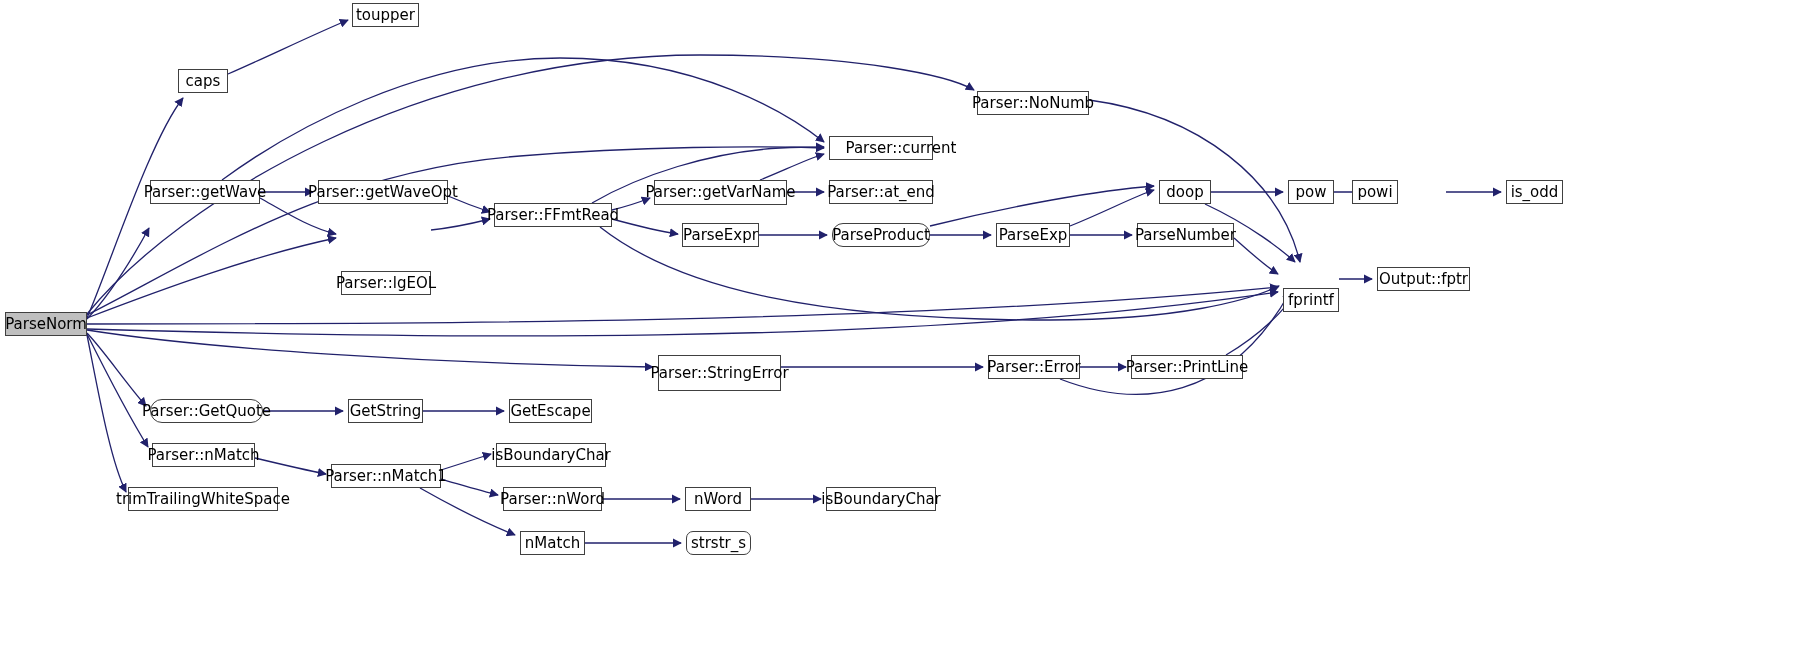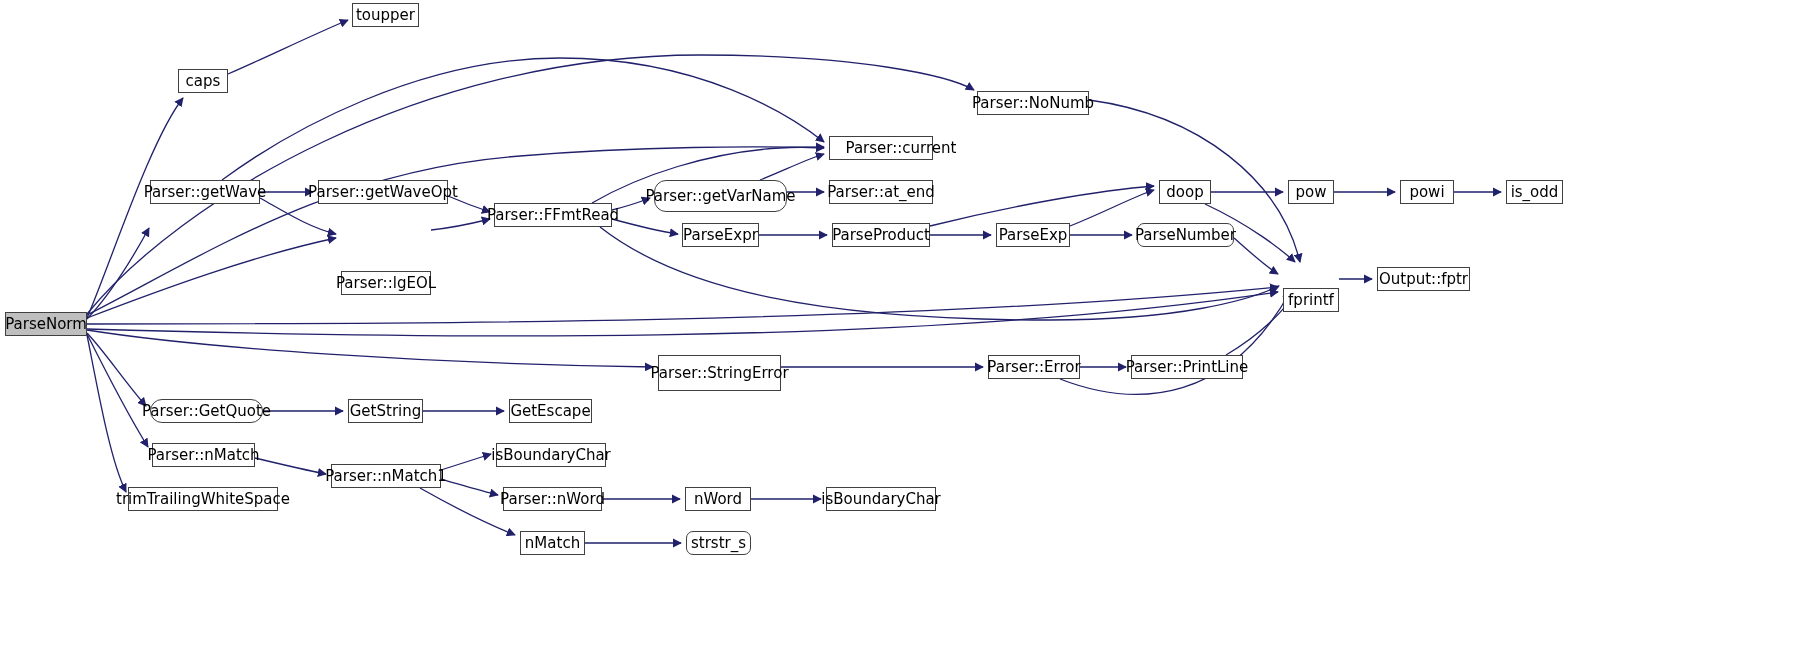--- a/index.html
+++ b/index.html
@@ -93,31 +93,31 @@
       </g>
   </svg>
   <div id="node-layer">
       <div class="node root" style="left: 5px; top: 312px; width: 82px; height: 24px;">ParseNorm</div>
       <div class="node" style="left: 178px; top: 69px; width: 50px; height: 24px;">caps</div>
       <div class="node" style="left: 352px; top: 3px; width: 67px; height: 24px;">toupper</div>
       <div class="node" style="left: 150px; top: 180px; width: 110px; height: 24px;">Parser::getWave</div>
       <div class="node" style="left: 318px; top: 180px; width: 130px; height: 24px;">Parser::getWaveOpt</div>
       <div class="node" style="left: 341px; top: 223px; width: 90px; height: 24px; margin-top: 48px;">Parser::lgEOL</div>
       <div class="node" style="left: 494px; top: 203px; width: 118px; height: 24px;">Parser::FFmtRead</div>
-      <div class="node" style="left: 654px; top: 180px; width: 133px; height: 32px; border-radius: 12px;">Parser::getVarName</div>
+      <div class="node" style="left: 654px; top: 180px; width: 133px; height: 25px;">Parser::getVarName</div>
       <div class="node" style="left: 682px; top: 223px; width: 77px; height: 24px;">ParseExpr</div>
       <div class="node" style="left: 829px; top: 136px; width: 104px; height: 24px; padding-left: 40px;">Parser::current</div>
       <div class="node" style="left: 829px; top: 180px; width: 104px; height: 24px;">Parser::at_end</div>
-      <div class="node" style="left: 832px; top: 223px; width: 98px; height: 24px;">ParseProduct</div>
+      <div class="node" style="left: 832px; top: 223px; width: 98px; height: 24px; border-radius: 11px;">ParseProduct</div>
       <div class="node" style="left: 977px; top: 91px; width: 112px; height: 24px;">Parser::NoNumb</div>
       <div class="node" style="left: 996px; top: 223px; width: 74px; height: 24px;">ParseExp</div>
-      <div class="node" style="left: 1137px; top: 223px; width: 97px; height: 24px; border-radius: 7px;">ParseNumber</div>
+      <div class="node" style="left: 1137px; top: 223px; width: 97px; height: 24px;">ParseNumber</div>
       <div class="node" style="left: 1159px; top: 180px; width: 52px; height: 24px;">doop</div>
       <div class="node" style="left: 1288px; top: 180px; width: 46px; height: 24px;">pow</div>
-      <div class="node" style="left: 1400px; top: 180px; width: 54px; height: 24px;">powi</div>
+      <div class="node" style="left: 1352px; top: 180px; width: 46px; height: 24px;">powi</div>
       <div class="node" style="left: 1506px; top: 180px; width: 57px; height: 24px;">is_odd</div>
       <div class="node" style="left: 1283px; top: 267px; width: 56px; height: 24px; margin-top: 21px;">fprintf</div>
       <div class="node" style="left: 1377px; top: 267px; width: 93px; height: 24px;">Output::fptr</div>
       <div class="node" style="left: 658px; top: 355px; width: 123px; height: 36px;">Parser::StringError</div>
       <div class="node" style="left: 988px; top: 355px; width: 92px; height: 24px;">Parser::Error</div>
       <div class="node" style="left: 1131px; top: 355px; width: 112px; height: 24px;">Parser::PrintLine</div>
       <div class="node" style="left: 150px; top: 399px; width: 113px; height: 24px; border-radius: 12px;">Parser::GetQuote</div>
       <div class="node" style="left: 348px; top: 399px; width: 75px; height: 24px;">GetString</div>
       <div class="node" style="left: 509px; top: 399px; width: 83px; height: 24px;">GetEscape</div>
       <div class="node" style="left: 152px; top: 443px; width: 103px; height: 24px;">Parser::nMatch</div>

